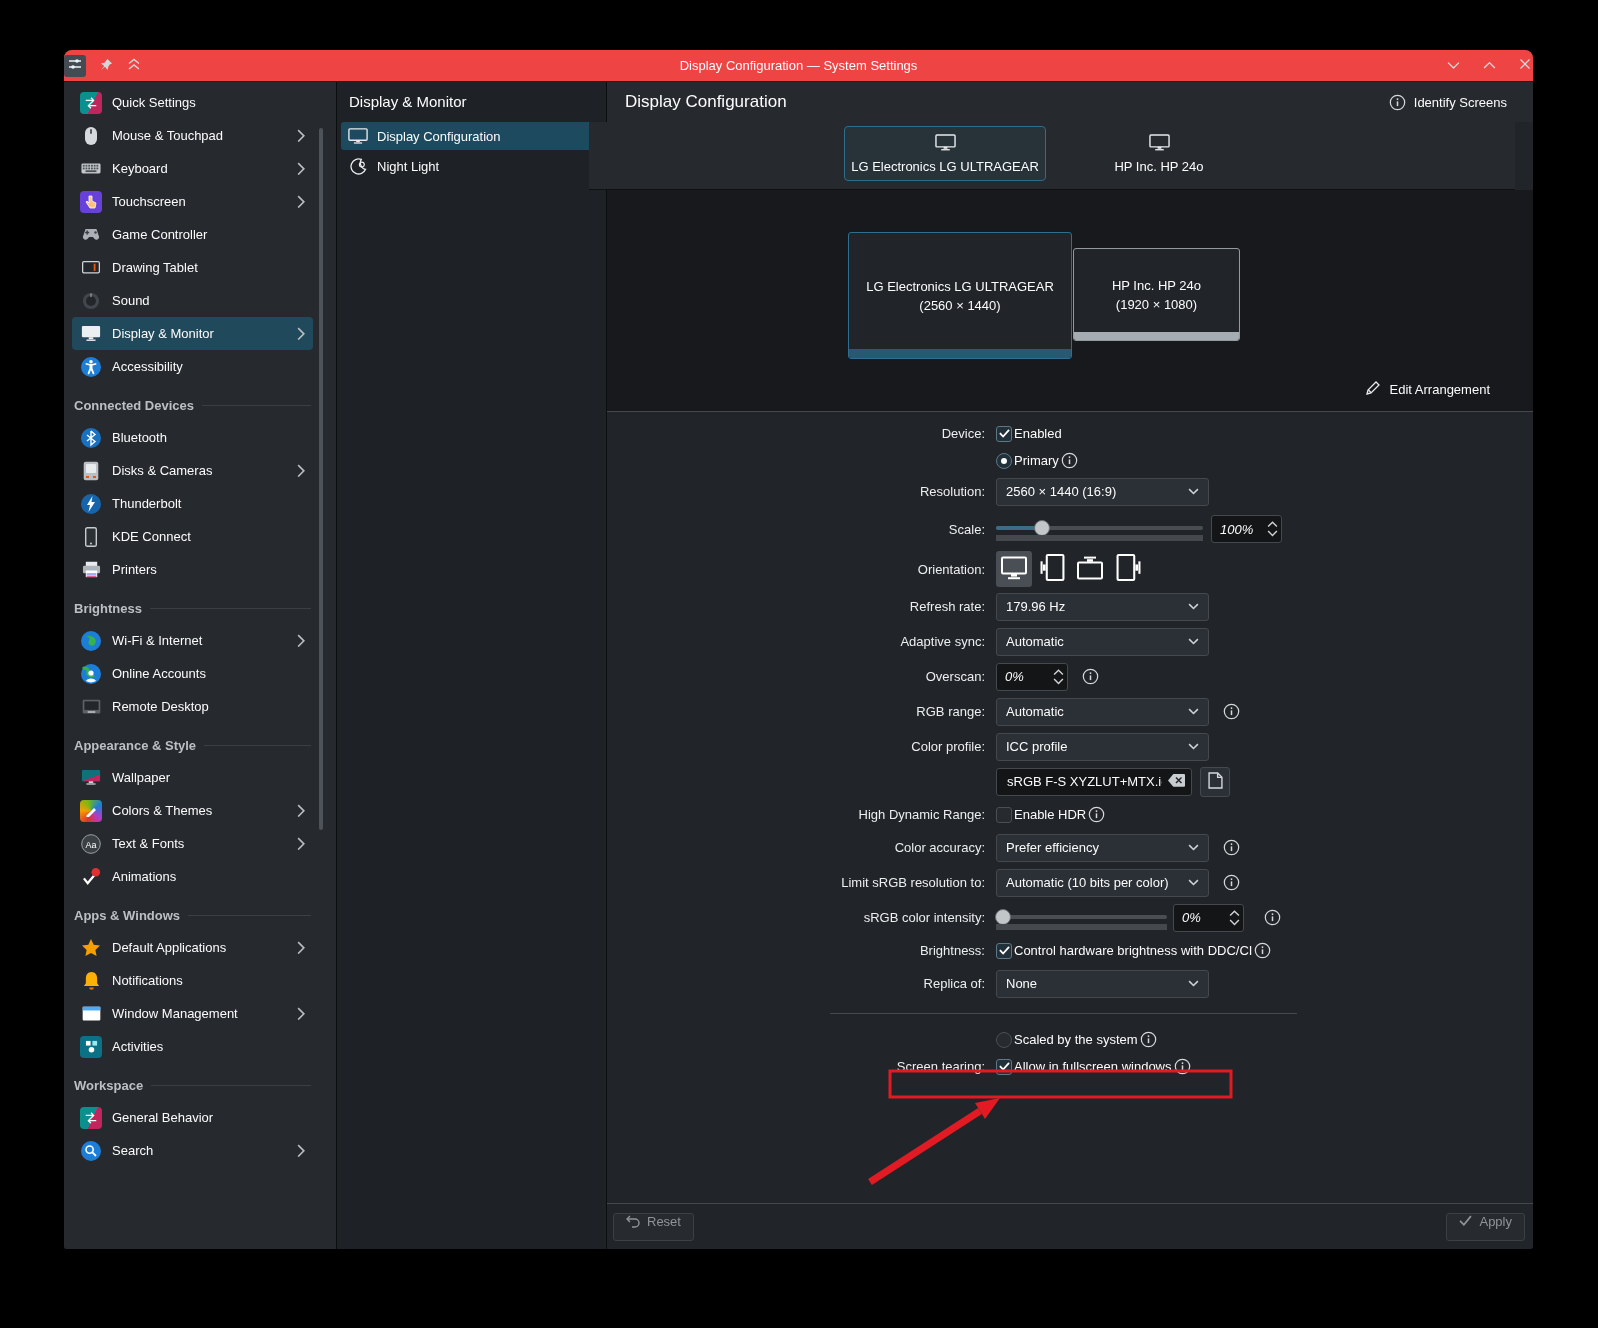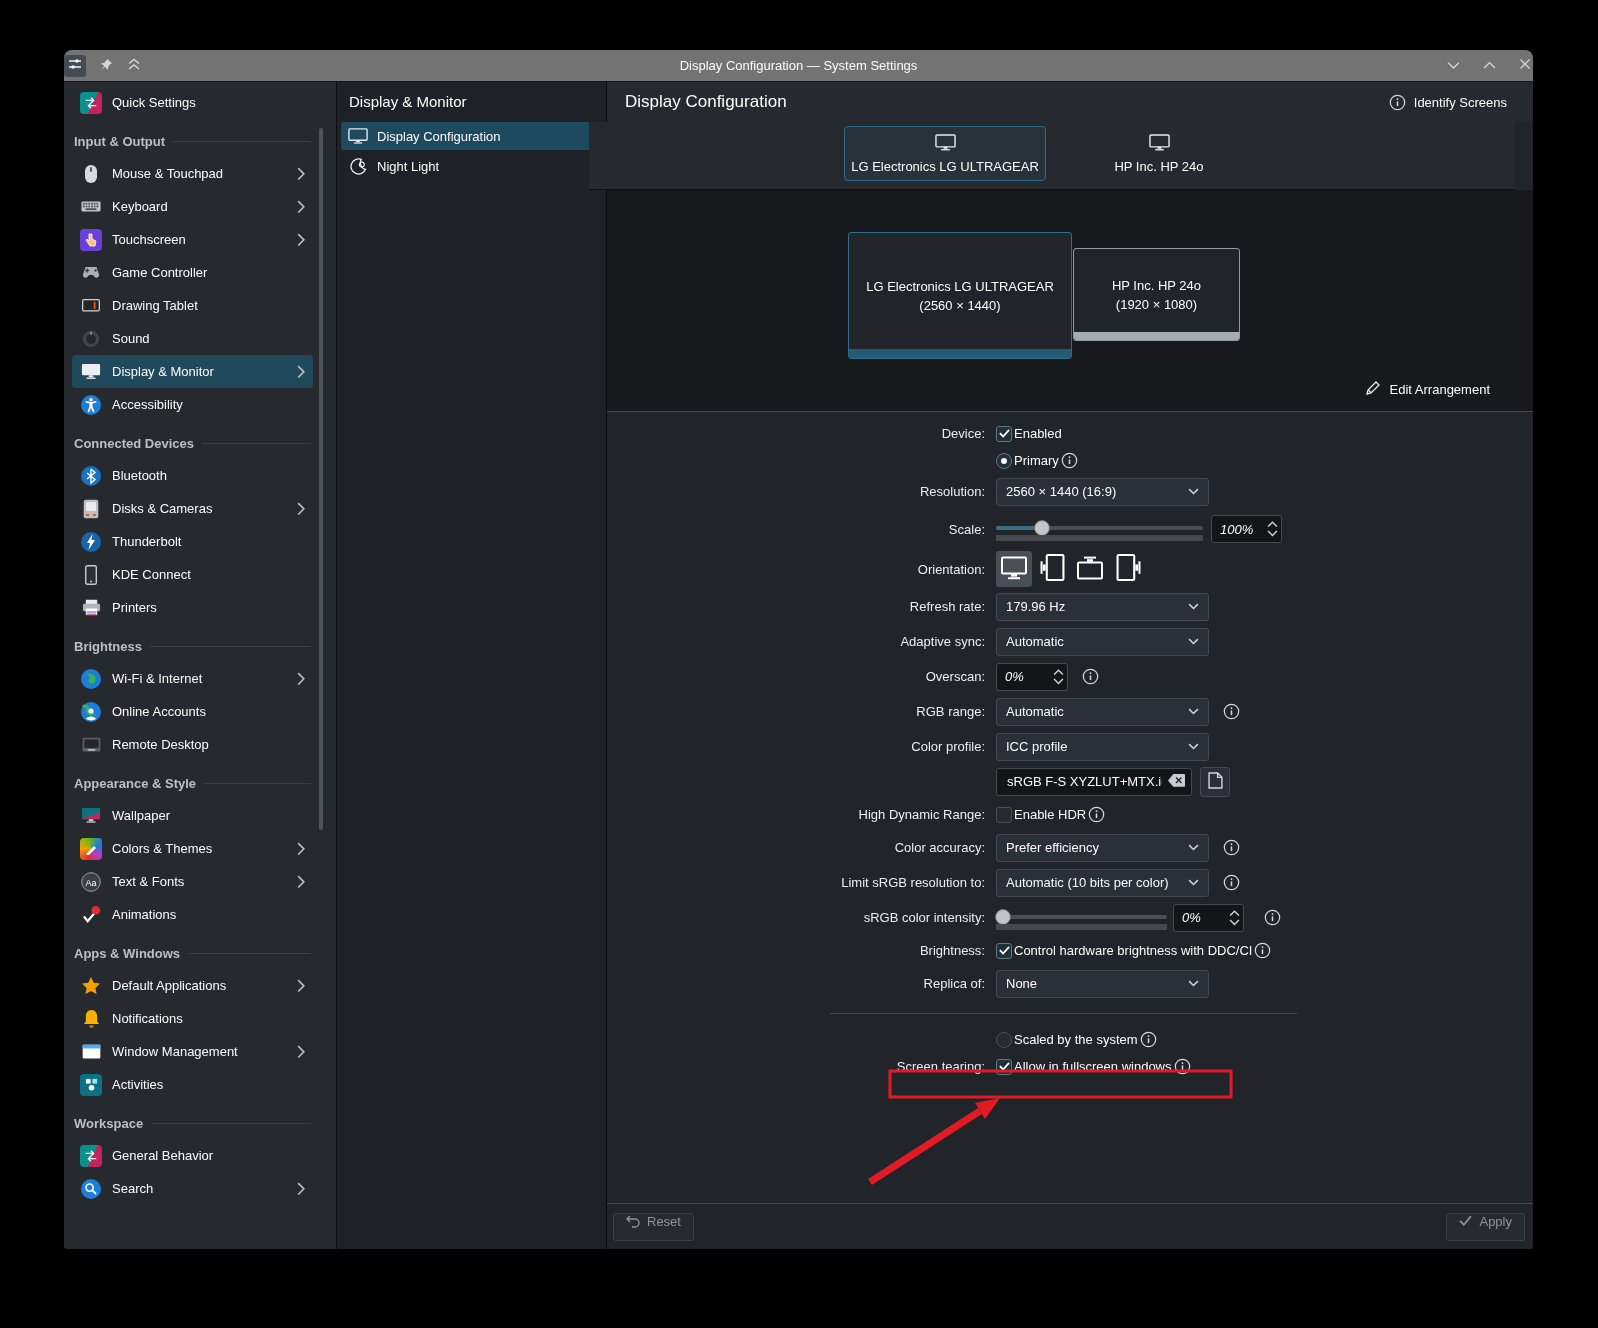--- a/index.html
+++ b/index.html
@@ -5,21 +5,21 @@
   html,body{margin:0;padding:0;}
   body{width:1598px;height:1328px;background:#000;position:relative;overflow:hidden;
        font-family:"Liberation Sans", sans-serif;font-size:13px;color:#eceeef;}
   *{box-sizing:border-box;}
 
   .window{position:absolute;left:64px;top:50px;width:1469px;height:1199px;
           background:#212428;border-radius:8px 8px 3px 3px;overflow:hidden;
           display:flex;flex-direction:column;}
 
   
-  .titlebar{height:32px;background:#737373;border-bottom:1px solid #17191b;
+  .titlebar{height:32px;background:#ef4444;border-bottom:1px solid #17191b;
             display:flex;align-items:center;padding:0 0;flex:none;}
   .tb-left{display:flex;align-items:center;gap:12px;}
   .app-tile{width:22px;height:22px;border-radius:3px;background:#454b52;
             display:flex;align-items:center;justify-content:center;}
   .tb-title{position:absolute;left:0;right:0;text-align:center;color:#fcfcfc;pointer-events:none;}
   .tb-right{margin-left:auto;display:flex;align-items:center;gap:20px;z-index:2;}
   .tb-btn{display:flex;align-items:center;justify-content:center;width:16px;height:16px;}
 
   
   .content{flex:1;display:flex;min-height:0;}
@@ -184,24 +184,20 @@
             <span class="ic-wrap">
               <span class="tile" style="background:linear-gradient(115deg,#0c8f8f 55%,#c2255c 45%)">
                 <svg width="14" viewBox="0 0 16 16">
                   <path d="M2 5h9M8 2l3 3-3 3" stroke="#fff" stroke-width="1.5" fill="none"></path>
                   <path d="M14 11H5M8 8l-3 3 3 3" stroke="#fff" stroke-width="1.5" fill="none"></path>
                 </svg>
               </span>
             </span>
             <span class="side-label">Quick Settings</span>
           </div>
-          <div class="sec-h">
-            <span class="t">Input &amp; Output</span>
-            <span class="rule"></span>
-          </div>
           <div class="side-item">
             <span class="ic-wrap">
               <svg width="14" viewBox="0 0 14 20">
                 <rect x="1" y="1" width="12" height="18" rx="6" fill="#d6dade"></rect>
                 <rect x="6" y="3" width="2" height="5" rx="1" fill="#555b60"></rect>
               </svg>
             </span>
             <span class="side-label">Mouse &amp; Touchpad</span>
             <span class="chev">
               <svg width="8" viewBox="0 0 7 12">

